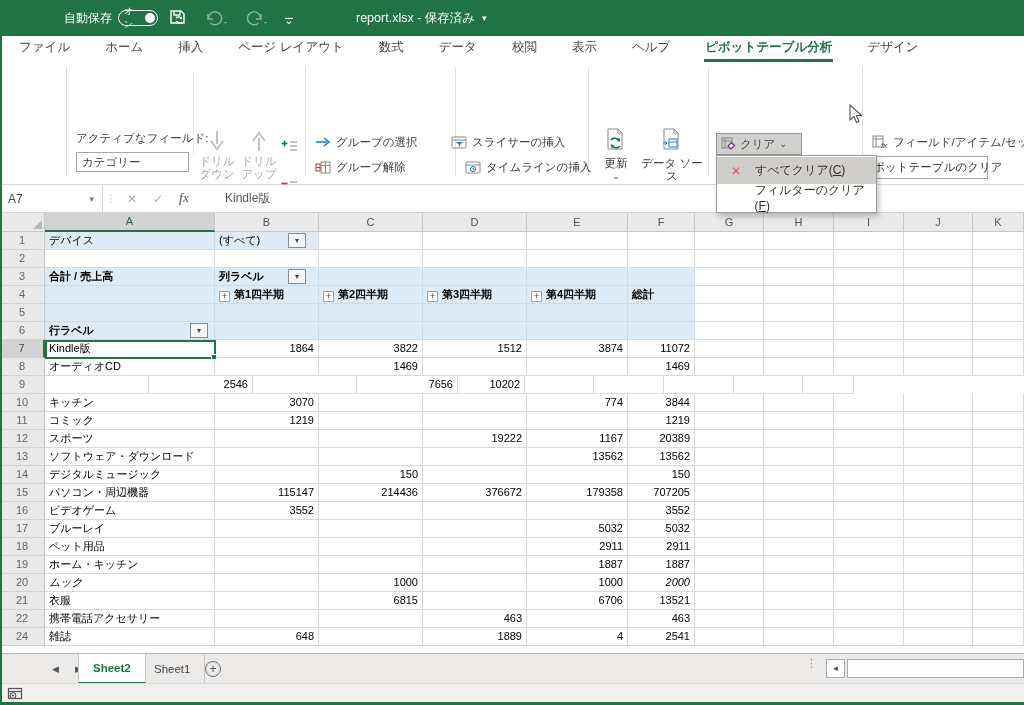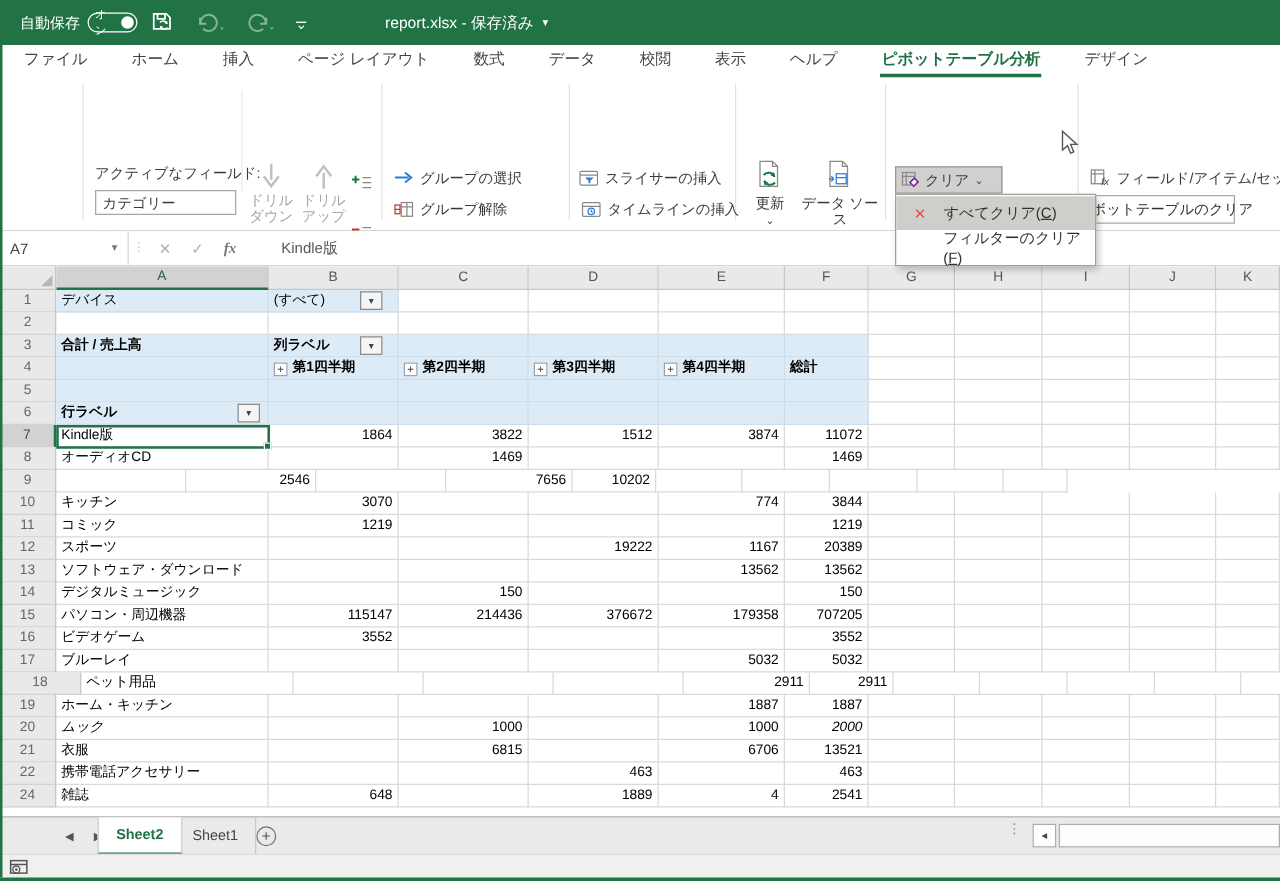--- a/index.html
+++ b/index.html
@@ -1,21 +1,21 @@
 <!DOCTYPE html>
 <html><head>
 <meta charset="utf-8">
 <style>
   * { box-sizing: border-box; margin:0; padding:0; }
   html,body { width:1024px; height:705px; overflow:hidden;
     font-family:"Liberation Sans","DejaVu Sans",sans-serif; background:#fff; position:relative; }
 
   
   .titlebar { position:absolute; left:0; top:0; width:1024px; height:36px; background:#217346; color:#fff; }
-  .tb-item { position:absolute; top:0; height:36px; display:flex; align-items:center; color:#fff; font-size:12px; }
+  .tb-item { position:absolute; top:0; height:36px; display:flex; align-items:center; color:#fff; font-size:12px;margin-left:48px; }
   .autosave-label { left:16px; }
   .toggle { left:70px; }
   .toggle-pill { width:40px; height:16px; border:1px solid #fff; border-radius:9px; display:flex; align-items:center; padding:0 2px 0 5px; gap:3px; }
   .toggle-pill span { font-size:9px; color:#fff; }
   .toggle-knob { width:10px; height:10px; border-radius:50%; background:#fff; margin-left:auto; }
   .qat-save { left:120px; }
   .qat-undo { left:156px; opacity:.45; }
   .qat-redo { left:196px; opacity:.45; }
   .qat-chev { left:236px; font-size:11px; }
   .qat-chev .bar { display:block; text-align:center; line-height:5px; }
@@ -230,21 +230,21 @@
   <div class="smallbtn disabled" style="left:315px; top:120px">
     <svg width="15" height="14" viewBox="0 0 15 14">
       <rect x="1" y="2" width="12" height="11" fill="none" stroke="#c3c1bf"></rect>
       <line x1="1" y1="5" x2="13" y2="5" stroke="#c3c1bf"></line>
       <text x="4" y="11.5" font-size="7" fill="#c3c1bf">7</text>
     </svg>
     <span>フィールドのグループ化</span>
   </div>
   <div class="glabel" style="left:315px; width:125px">グループ</div>
 
-  <div class="smallbtn" style="left:463px; top:70px">
+  <div class="smallbtn" style="left:451px; top:70px">
     <svg width="16" height="13" viewBox="0 0 16 13">
       <rect x="1" y="1" width="14" height="11" rx="1" fill="none" stroke="#8a8886"></rect>
       <line x1="1" y1="4" x2="15" y2="4" stroke="#8a8886"></line>
       <path d="M5 6 h7 l-2.8 2.6 v2 h-1.4 v-2 z" fill="#2b7cd3"></path>
     </svg>
     <span>スライサーの挿入</span>
   </div>
   <div class="smallbtn" style="left:465px; top:95px">
     <svg width="16" height="13" viewBox="0 0 16 13">
       <rect x="1" y="1" width="14" height="11" rx="1" fill="none" stroke="#8a8886"></rect>
@@ -597,21 +597,21 @@
       <div class="cell" style="width: 104px;"></div>
       <div class="cell num" style="width: 101px;"><span>5032</span></div>
       <div class="cell num" style="width: 67px;"><span>5032</span></div>
       <div class="cell" style="width: 69px;"></div>
       <div class="cell" style="width: 70px;"></div>
       <div class="cell" style="width: 70px;"></div>
       <div class="cell" style="width: 69px;"></div>
       <div class="cell" style="width: 51px;"></div>
     </div>
     <div class="grow">
-      <div class="gut" style="width: 65px;">18</div>
+      <div class="gut" style="width: 45px;">18</div>
       <div class="cell" style="width: 170px;"><span>ペット用品</span></div>
       <div class="cell" style="width: 104px;"></div>
       <div class="cell" style="width: 104px;"></div>
       <div class="cell" style="width: 104px;"></div>
       <div class="cell num" style="width: 101px;"><span>2911</span></div>
       <div class="cell num" style="width: 67px;"><span>2911</span></div>
       <div class="cell" style="width: 69px;"></div>
       <div class="cell" style="width: 70px;"></div>
       <div class="cell" style="width: 70px;"></div>
       <div class="cell" style="width: 69px;"></div>

